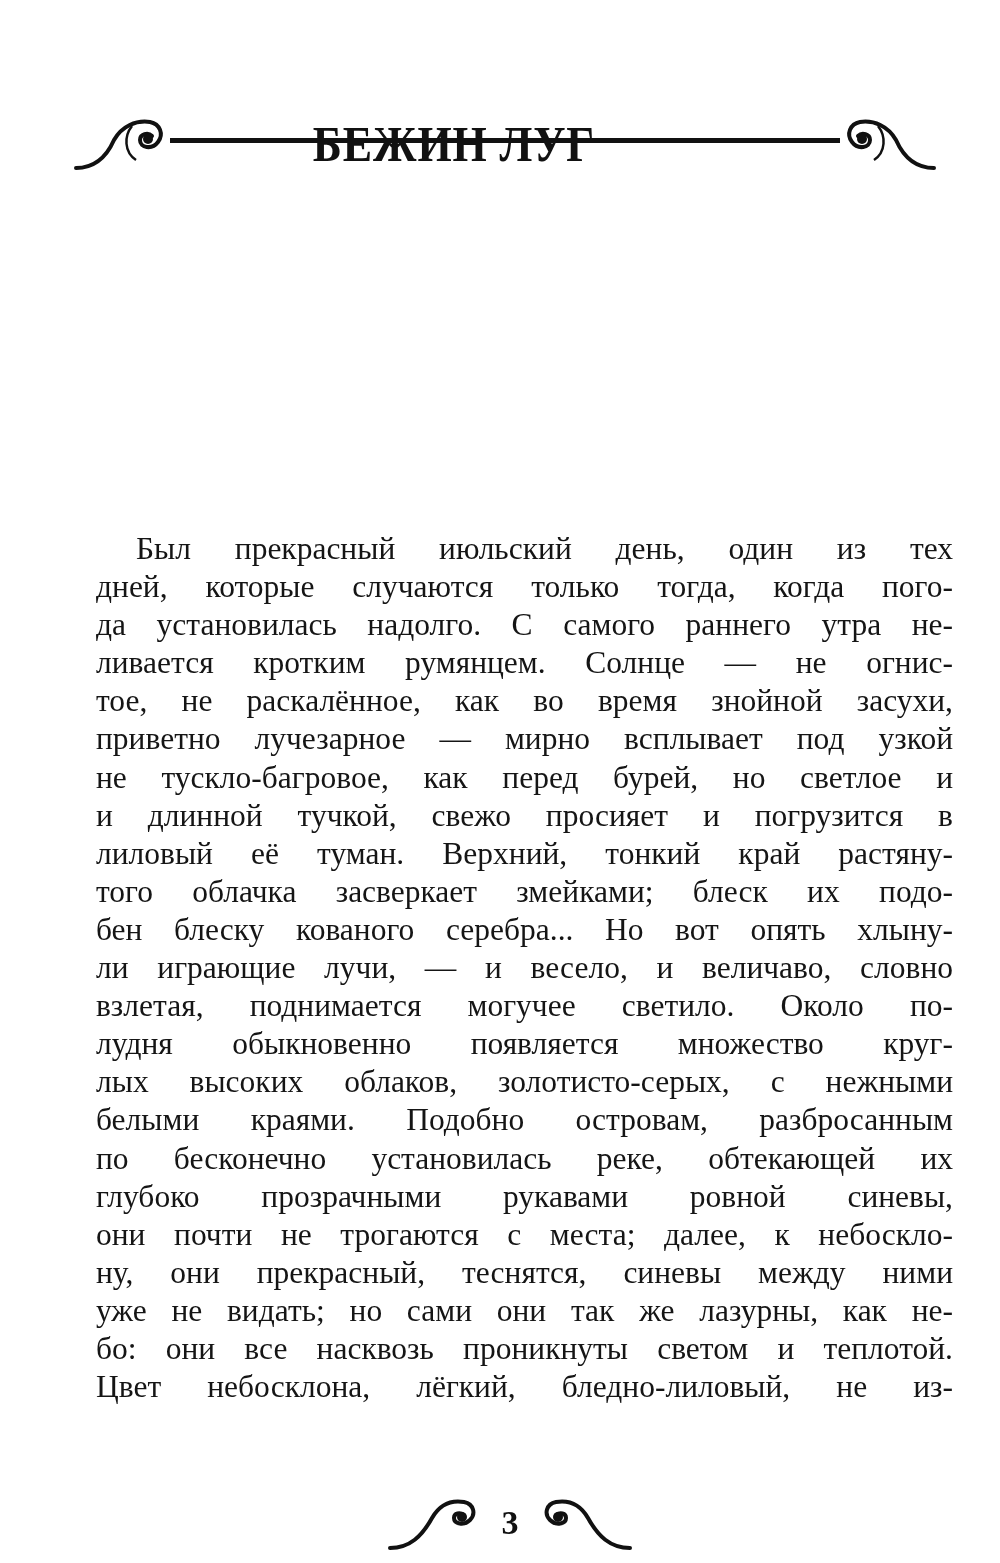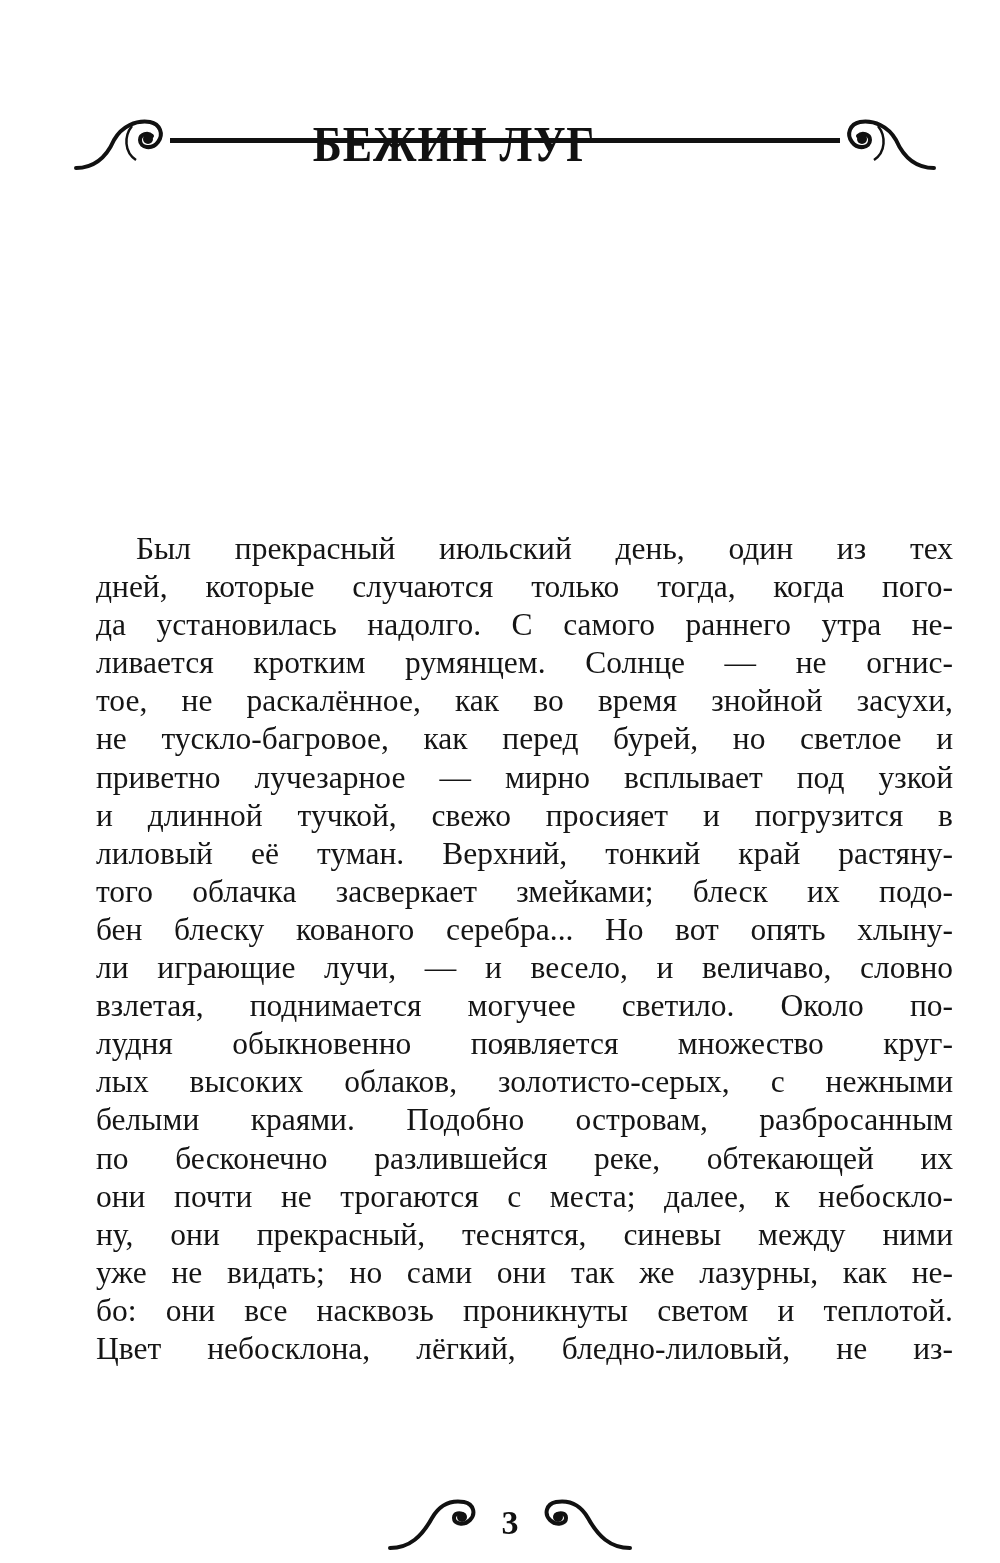--- a/index.html
+++ b/index.html
@@ -73,32 +73,33 @@
       <path d="M806,8 C814,18 814,34 802,42" fill="none" stroke="#111" stroke-width="2.5"></path>
     </svg>
   </div>
 
   <div class="body-text">
     <span class="line indent">Был прекрасный июльский день, один из тех</span>
     <span class="line">дней, которые случаются только тогда, когда пого-</span>
     <span class="line">да установилась надолго. С самого раннего утра не-</span>
     <span class="line">ливается кротким румянцем. Солнце — не огнис-</span>
     <span class="line">тое, не раскалённое, как во время знойной засухи,</span>
+    <span class="line">приветно лучезарное — мирно всплывает под узкой</span>
     <span class="line">не тускло-багровое, как перед бурей, но светлое и</span>
-    <span class="line">приветно лучезарное — мирно всплывает под узкой</span>
     <span class="line">и длинной тучкой, свежо просияет и погрузится в</span>
     <span class="line">лиловый её туман. Верхний, тонкий край растяну-</span>
     <span class="line">того облачка засверкает змейками; блеск их подо-</span>
     <span class="line">бен блеску кованого серебра... Но вот опять хлыну-</span>
     <span class="line">ли играющие лучи, — и весело, и величаво, словно</span>
     <span class="line">взлетая, поднимается могучее светило. Около по-</span>
     <span class="line">лудня обыкновенно появляется множество круг-</span>
     <span class="line">лых высоких облаков, золотисто-серых, с нежными</span>
     <span class="line">белыми краями. Подобно островам, разбросанным</span>
-    <span class="line">по бесконечно разлившейся реке, обтекающей их</span>
+    <span class="line">по бесконечно установилась реке, обтекающей их</span>
+    <span class="line">глубоко прозрачными рукавами ровной синевы,</span>
     <span class="line">они почти не трогаются с места; далее, к небоскло-</span>
     <span class="line">ну, они прекрасный, теснятся, синевы между ними</span>
     <span class="line">уже не видать; но сами они так же лазурны, как не-</span>
     <span class="line">бо: они все насквозь проникнуты светом и теплотой.</span>
     <span class="line">Цвет небосклона, лёгкий, бледно-лиловый, не из-</span>
   </div>
 
   <div class="footer">
     <svg viewBox="0 0 260 60">
 

